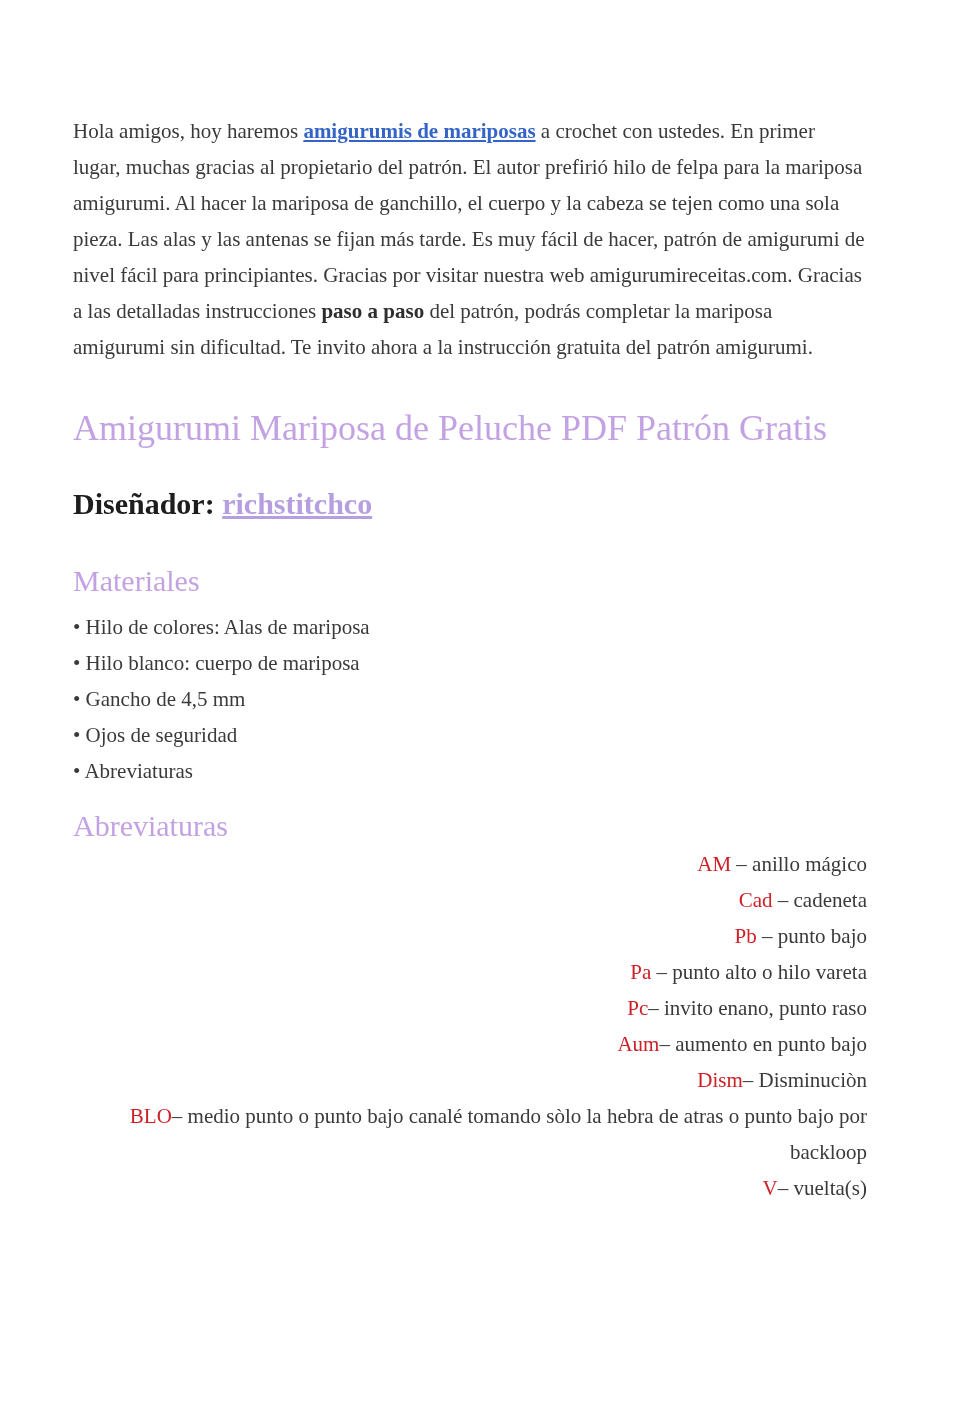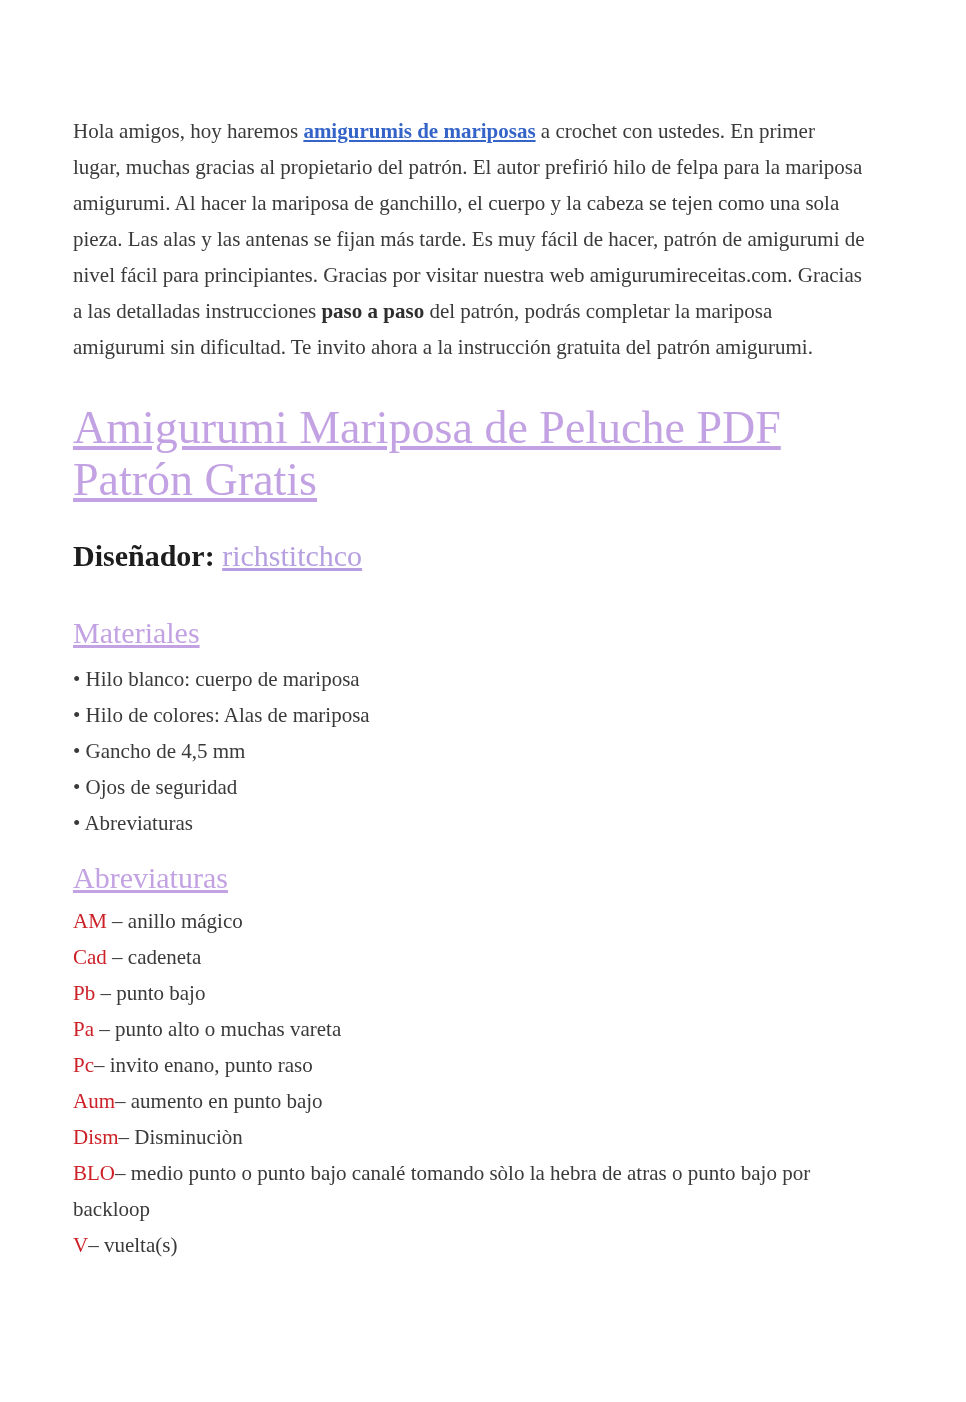--- a/index.html
+++ b/index.html
@@ -30,60 +30,58 @@
   p.intro b{color:#2e2e2e;}
   a.link-blue{
     color:var(--link-blue);
     font-weight:bold;
     text-decoration:underline;
     cursor:pointer;
   }
   a.link-purple{
     color:var(--link-purple);
     text-decoration:underline;
-    font-weight:400;
+    font-weight:700;
     cursor:pointer;
   }
   h1.title{
     margin:37px 0 8px 0;
-    font-size:46px;
+    font-size:36px;
     line-height:52px;
     font-weight:400;
     color:var(--accent-purple);
     letter-spacing:0;
-    text-decoration:underline;
   }
   h2.designer{
     margin:30px 0 0 0;
     font-size:30px;
     line-height:40px;
     font-weight:bold;
     color:#1d1d1d;
   }
   h3.section{
     margin:37px 0 0 0;
     font-size:30px;
     line-height:40px;
     font-weight:400;
     color:var(--accent-purple);
-    text-decoration:underline;
   }
   h3.section.abbrev{margin-top:17px;}
   ul.materials{
     list-style:none;
     margin:8px 0 0 0;
     padding:0;
   }
   ul.materials li{
     font-size:21px;
     line-height:36px;
     color:var(--body-text);
   }
   ul.materials li::before{content:"• ";}
-  .abbr-list{margin-top:5px;}
+  .abbr-list{text-align:right;}
   p.abbr{
     margin:0;
     font-size:21px;
     line-height:36px;
     color:var(--body-text);
   }
   p.abbr .term{color:var(--term-red);}
 </style>
 </head>
 <body>
@@ -92,34 +90,34 @@
 
   <p class="intro"><span>Hola amigos, hoy haremos </span><a class="link-blue">amigurumis de mariposas</a><span> a crochet con ustedes. En primer lugar, muchas gracias al propietario del patrón. El autor prefirió hilo de felpa para la mariposa amigurumi. Al hacer la mariposa de ganchillo, el cuerpo y la cabeza se tejen como una sola pieza. Las alas y las antenas se fijan más tarde. Es muy fácil de hacer, patrón de amigurumi de nivel fácil para principiantes. Gracias por visitar nuestra web amigurumireceitas.com. Gracias a las detalladas instrucciones </span><b>paso a paso</b><span> del patrón, podrás completar la mariposa amigurumi sin dificultad. Te invito ahora a la instrucción gratuita del patrón amigurumi.</span></p>
 
   <h1 class="title">Amigurumi Mariposa de Peluche PDF Patrón Gratis</h1>
 
   <h2 class="designer"><span>Diseñador:</span> <a class="link-purple">richstitchco</a></h2>
 
   <h3 class="section">Materiales</h3>
 
   <ul class="materials">
+    <li>Hilo de colores: Alas de mariposa</li>
     <li>Hilo blanco: cuerpo de mariposa</li>
-    <li>Hilo de colores: Alas de mariposa</li>
     <li>Gancho de 4,5 mm</li>
     <li>Ojos de seguridad</li>
     <li>Abreviaturas</li>
   </ul>
 
   <h3 class="section abbrev">Abreviaturas</h3>
 
   <div class="abbr-list">
     <p class="abbr"><span class="term">AM</span><span> – anillo mágico</span></p>
     <p class="abbr"><span class="term">Cad</span><span> – cadeneta</span></p>
     <p class="abbr"><span class="term">Pb</span><span> – punto bajo</span></p>
-    <p class="abbr"><span class="term">Pa</span><span> – punto alto o muchas vareta</span></p>
+    <p class="abbr"><span class="term">Pa</span><span> – punto alto o hilo vareta</span></p>
     <p class="abbr"><span class="term">Pc</span><span>– invito enano, punto raso</span></p>
     <p class="abbr"><span class="term">Aum</span><span>– aumento en punto bajo</span></p>
     <p class="abbr"><span class="term">Dism</span><span>– Disminuciòn</span></p>
     <p class="abbr"><span class="term">BLO</span><span>– medio punto o punto bajo canalé tomando sòlo la hebra de atras o punto bajo por backloop</span></p>
     <p class="abbr"><span class="term">V</span><span>– vuelta(s)</span></p>
   </div>
 
 </div>
 
 </body></html>

